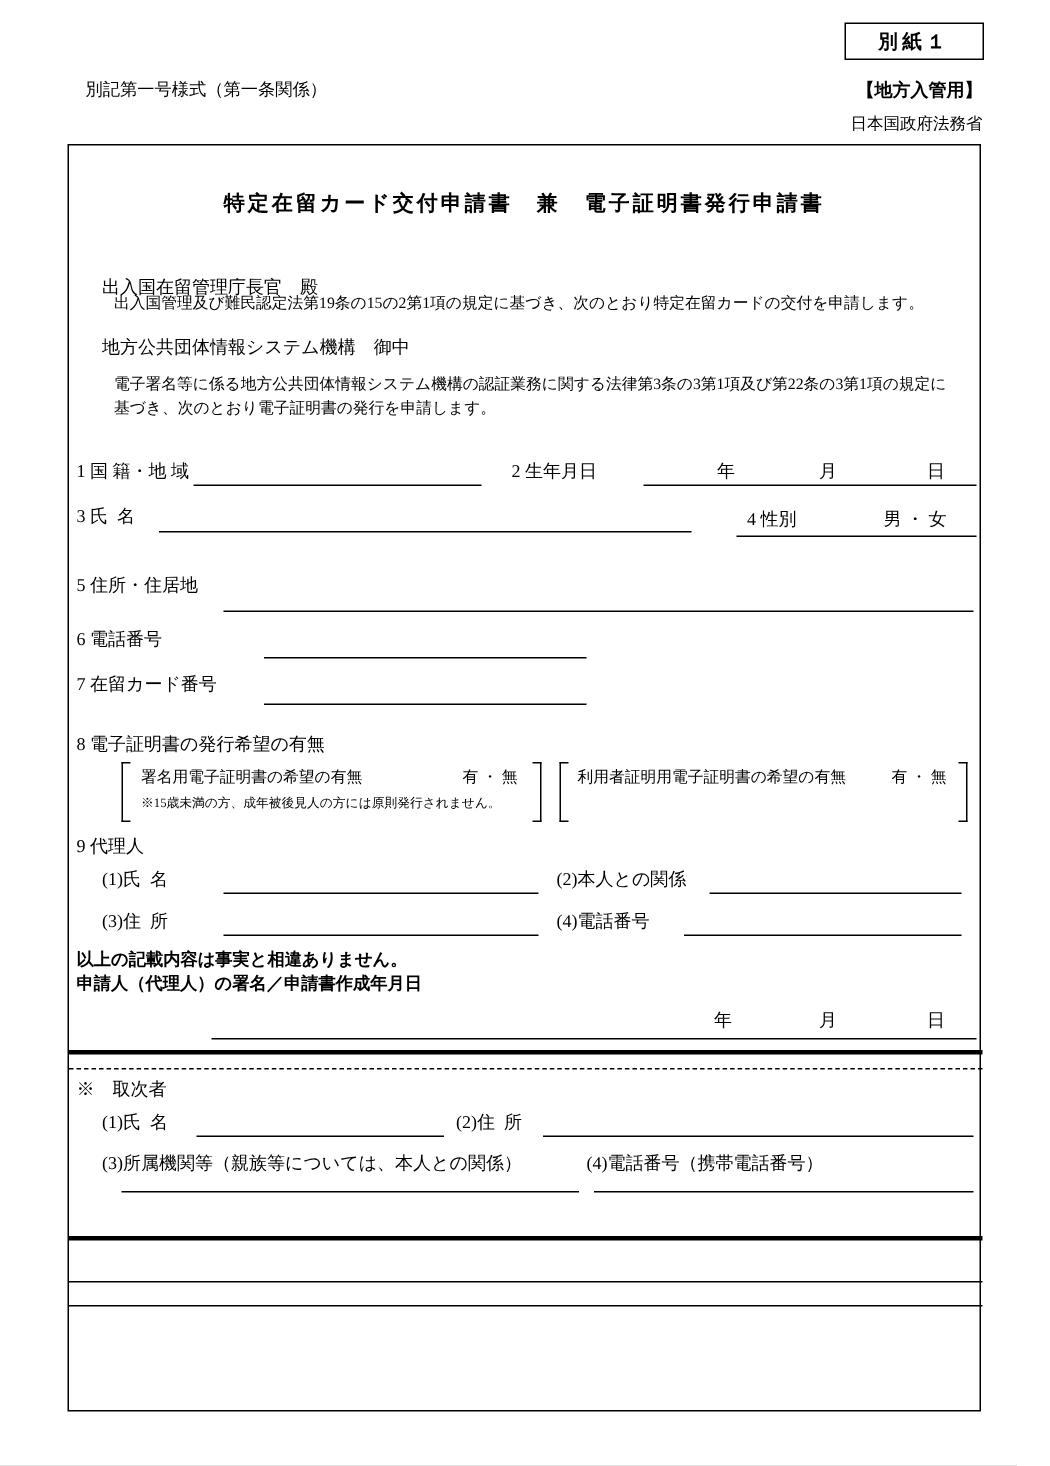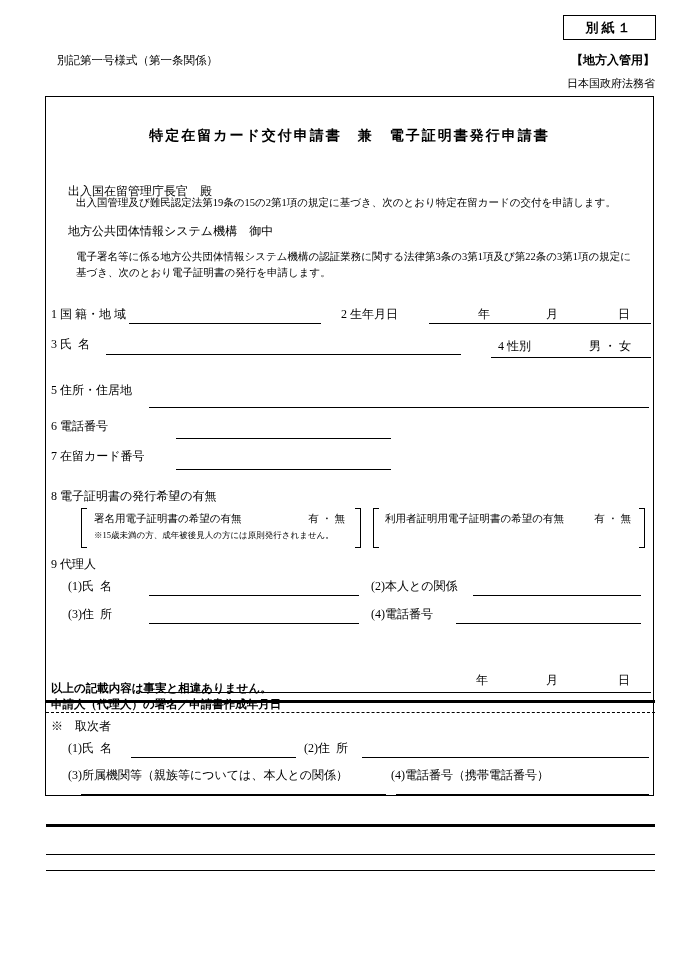--- a/index.html
+++ b/index.html
@@ -9,32 +9,32 @@
     width: 700px; height: 977px;
     background: #fff;
     font-family: "Liberation Serif", "DejaVu Serif", serif;
     color: #000;
     overflow: hidden;
   }
   .lbl { position: absolute; font-size: 12px; white-space: pre; line-height: 1.25; }
   .sm  { font-size: 10.5px; }
   .xs  { font-size: 8.5px; }
   .t11 { font-size: 11px; }
-  .gothic { font-family: "Liberation Sans", "DejaVu Sans", sans-serif; font-weight: bold; font-size: 11.5px; margin-top: 48px; }
+  .gothic { font-family: "Liberation Sans", "DejaVu Sans", sans-serif; font-weight: bold; font-size: 11.5px; }
   .ln { position: absolute; height: 0; border-bottom: 1px solid #000; }
   .thick { position: absolute; background: #000; height: 3px; }
   .dashed { position: absolute; height: 0; border-bottom: 1px dashed #000; }
   .attach-box {
     position: absolute; left: 563px; top: 15px; width: 93px; height: 25px;
     border: 1.6px solid #000; display: flex; align-items: center; justify-content: center;
     font-size: 13px; font-weight: bold; letter-spacing: 3px;
     font-family: "Liberation Sans", "DejaVu Sans", sans-serif;
   }
   .box {
-    position: absolute; left: 45px; top: 96px; width: 609px; height: 700px;
+    position: absolute; left: 45px; top: 96px; width: 609px; height: 845px;
     border: 1.6px solid #000;
   }
   .title {
     position: absolute; left: 0; top: 30px; width: 100%;
     text-align: center; font-size: 14px; font-weight: bold; letter-spacing: 2px;
   }
   .bracket { position: absolute; }
   .brk { position: absolute; top: 0; bottom: 0; width: 6px; }
   .brk.l { left: 0; border: 1.4px solid #000; border-right: none; }
   .brk.r { right: 0; border: 1.4px solid #000; border-left: none; }

